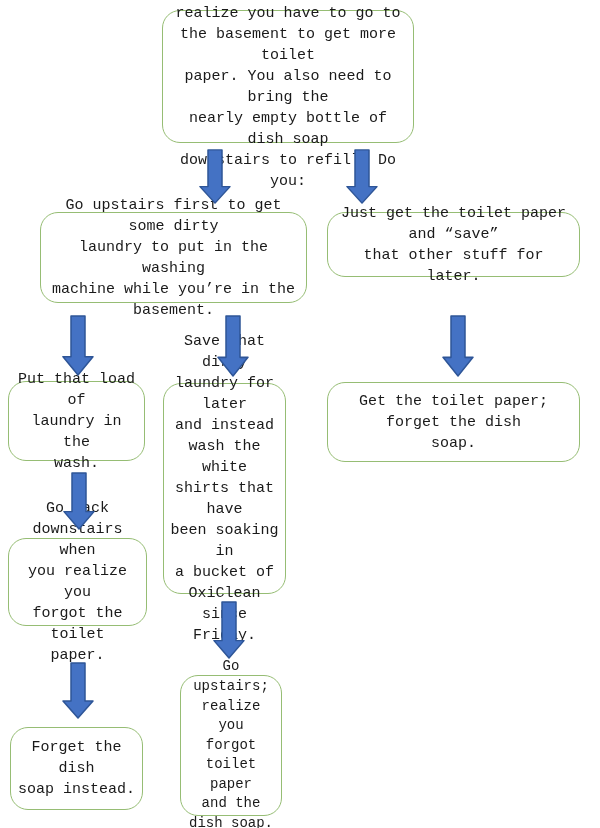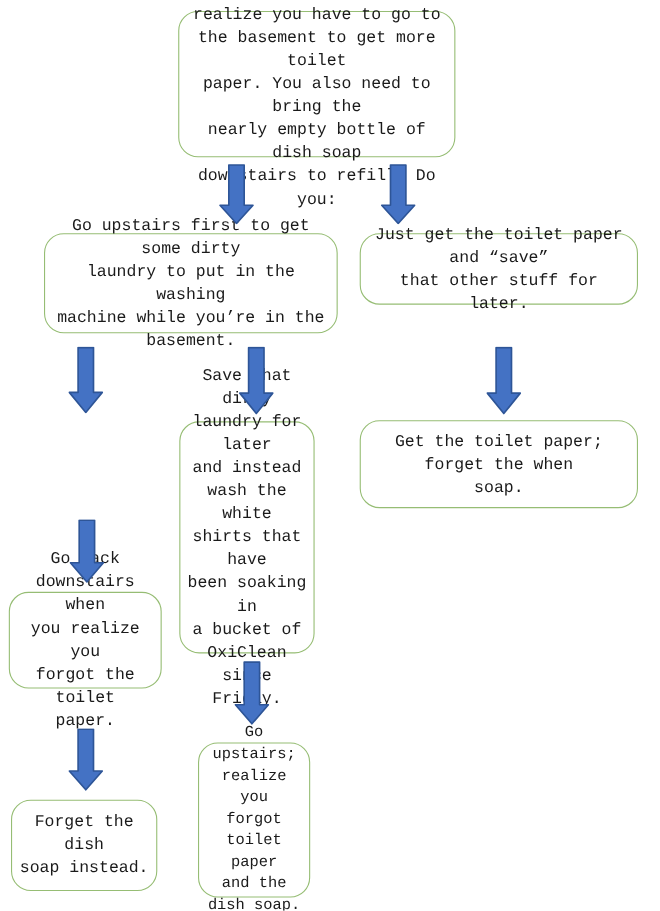--- a/index.html
+++ b/index.html
@@ -44,32 +44,35 @@
 downstairs to refill. Do you:</div>
 
   <div class="flow-node" style="left:40px;top:212px;width:267px;height:91px;">Go upstairs first to get some dirty
 laundry to put in the washing
 machine while you’re in the
 basement.</div>
 
   <div class="flow-node" style="left:327px;top:212px;width:253px;height:65px;">Just get the toilet paper and “save”
 that other stuff for later.</div>
 
+  <div class="flow-node" style="left:8px;top:381px;width:137px;height:80px;">Put that load of
+laundry in the
+wash.</div>
 
   <div class="flow-node" style="left:163px;top:383px;width:123px;height:211px;">Save that dirty
 laundry for later
 and instead
 wash the white
 shirts that have
 been soaking in
 a bucket of
 OxiClean since
 Friday.</div>
 
-  <div class="flow-node" style="left:327px;top:382px;width:253px;height:80px;">Get the toilet paper; forget the when
+  <div class="flow-node" style="left:327px;top:382px;width:253px;height:80px;">Get the toilet paper; forget the dish
 soap.</div>
 
   <div class="flow-node" style="left:8px;top:538px;width:139px;height:88px;">Go back
 downstairs when
 you realize you
 forgot the toilet
 paper.</div>
 
   <div class="flow-node" style="left:10px;top:727px;width:133px;height:83px;">Forget the dish
 soap instead.</div>

